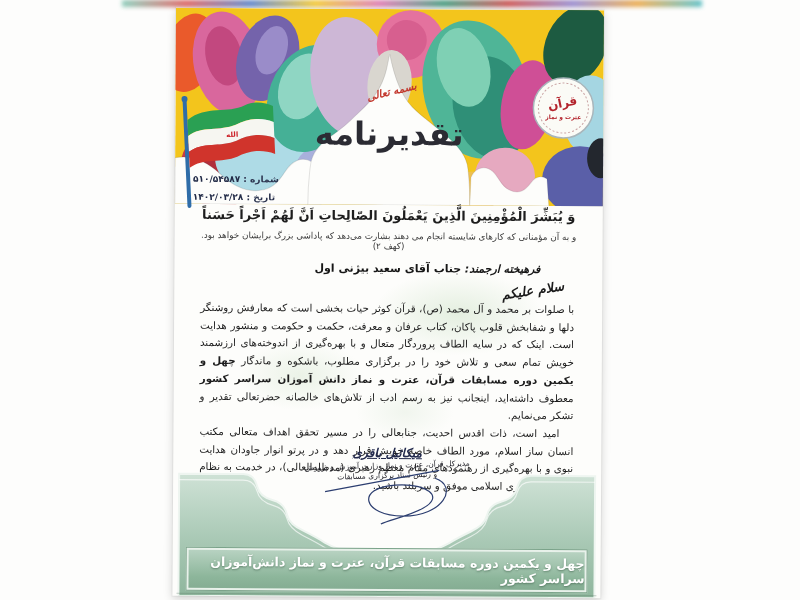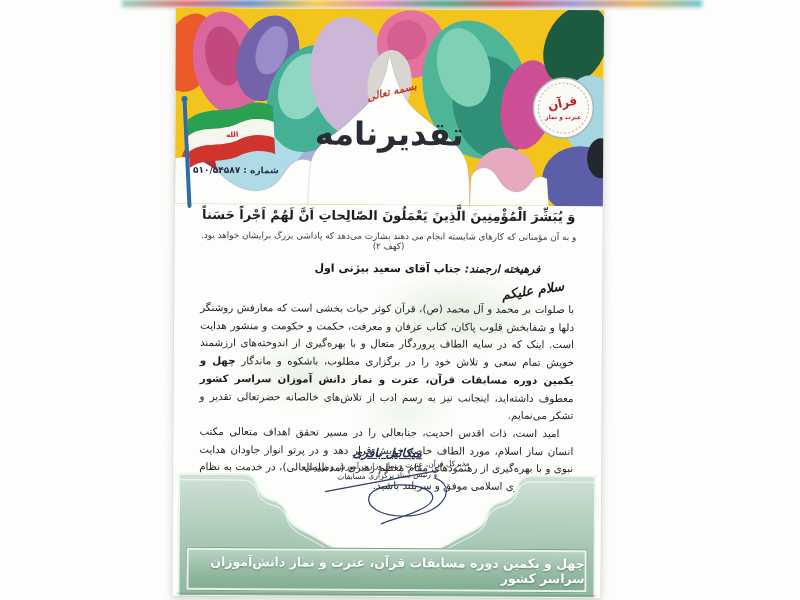--- a/index.html
+++ b/index.html
@@ -15,21 +15,21 @@
     background:#fdfdfb;box-shadow:0 3px 10px rgba(0,0,0,.18),0 0 0 1px rgba(0,0,0,.04);
     transform:rotate(.35deg);transform-origin:50% 0;}
   .watermark{position:absolute;left:40px;top:250px;width:348px;height:180px;
     background:
       radial-gradient(ellipse 120px 60px at 70% 30%,rgba(170,205,160,.30),transparent 70%),
       radial-gradient(ellipse 90px 50px at 25% 65%,rgba(170,205,160,.22),transparent 70%),
       radial-gradient(ellipse 70px 40px at 55% 85%,rgba(190,215,185,.20),transparent 70%);}
   
   .header{position:absolute;top:0;left:0;width:428px;height:196px;overflow:hidden;}
   .header svg{display:block;}
-  .serial{position:absolute;top:153px;left:18px;width:128px;direction:rtl;text-align:left;
+  .serial{position:absolute;top:162px;left:18px;width:128px;direction:rtl;text-align:left;
     font-size:9px;font-weight:bold;color:#2d3550;line-height:18px;}
   .serial .num{color:#232c48;}
   .bismillah{position:absolute;top:76px;left:178px;width:76px;text-align:center;
     color:#c3392f;font-size:10.5px;font-style:italic;font-weight:bold;
     transform:rotate(-14deg);}
   .cert-title{position:absolute;top:106px;left:0;width:428px;text-align:center;
     font-size:32px;font-weight:bold;color:#2b2b33;letter-spacing:1px;
     font-family:"DejaVu Sans",sans-serif;}
   .flag-wrap{position:absolute;left:2px;top:84px;transform:rotate(-3deg);}
   .seal-wrap{position:absolute;left:356px;top:66px;}
@@ -127,20 +127,24 @@
         <text x="32" y="31" font-size="12" font-weight="bold" fill="#b3232c" text-anchor="middle" transform="rotate(-12 32 32)">قرآن</text>
         <text x="32" y="43" font-size="6" font-weight="bold" fill="#b3232c" text-anchor="middle">عترت و نماز</text>
       </svg>
     </div>
 
     <div class="serial">
       <div>
         <span>شماره :</span>
         <span class="num">۵۱۰/۵۴۵۸۷</span>
       </div>
+      <div>
+        <span>تاریخ :</span>
+        <span class="num">۱۴۰۲/۰۳/۲۸</span>
+      </div>
     </div>
 
     <div class="bismillah">بسمه تعالی</div>
     <div class="cert-title">تقدیرنامه</div>
 
     <div class="verse-ar">وَ یُبَشِّرَ الْمُؤْمِنِینَ الَّذِینَ یَعْمَلُونَ الصّالِحاتِ اَنَّ لَهُمْ اَجْراً حَسَناً</div>
     <div class="verse-fa">و به آن مؤمنانی که کارهای شایسته انجام می دهند بشارت می‌دهد که پاداشی بزرگ برایشان خواهد بود. (کهف ۲)</div>
 
     <div class="recipient">
       <span class="salut">فرهیخته ارجمند:</span>

